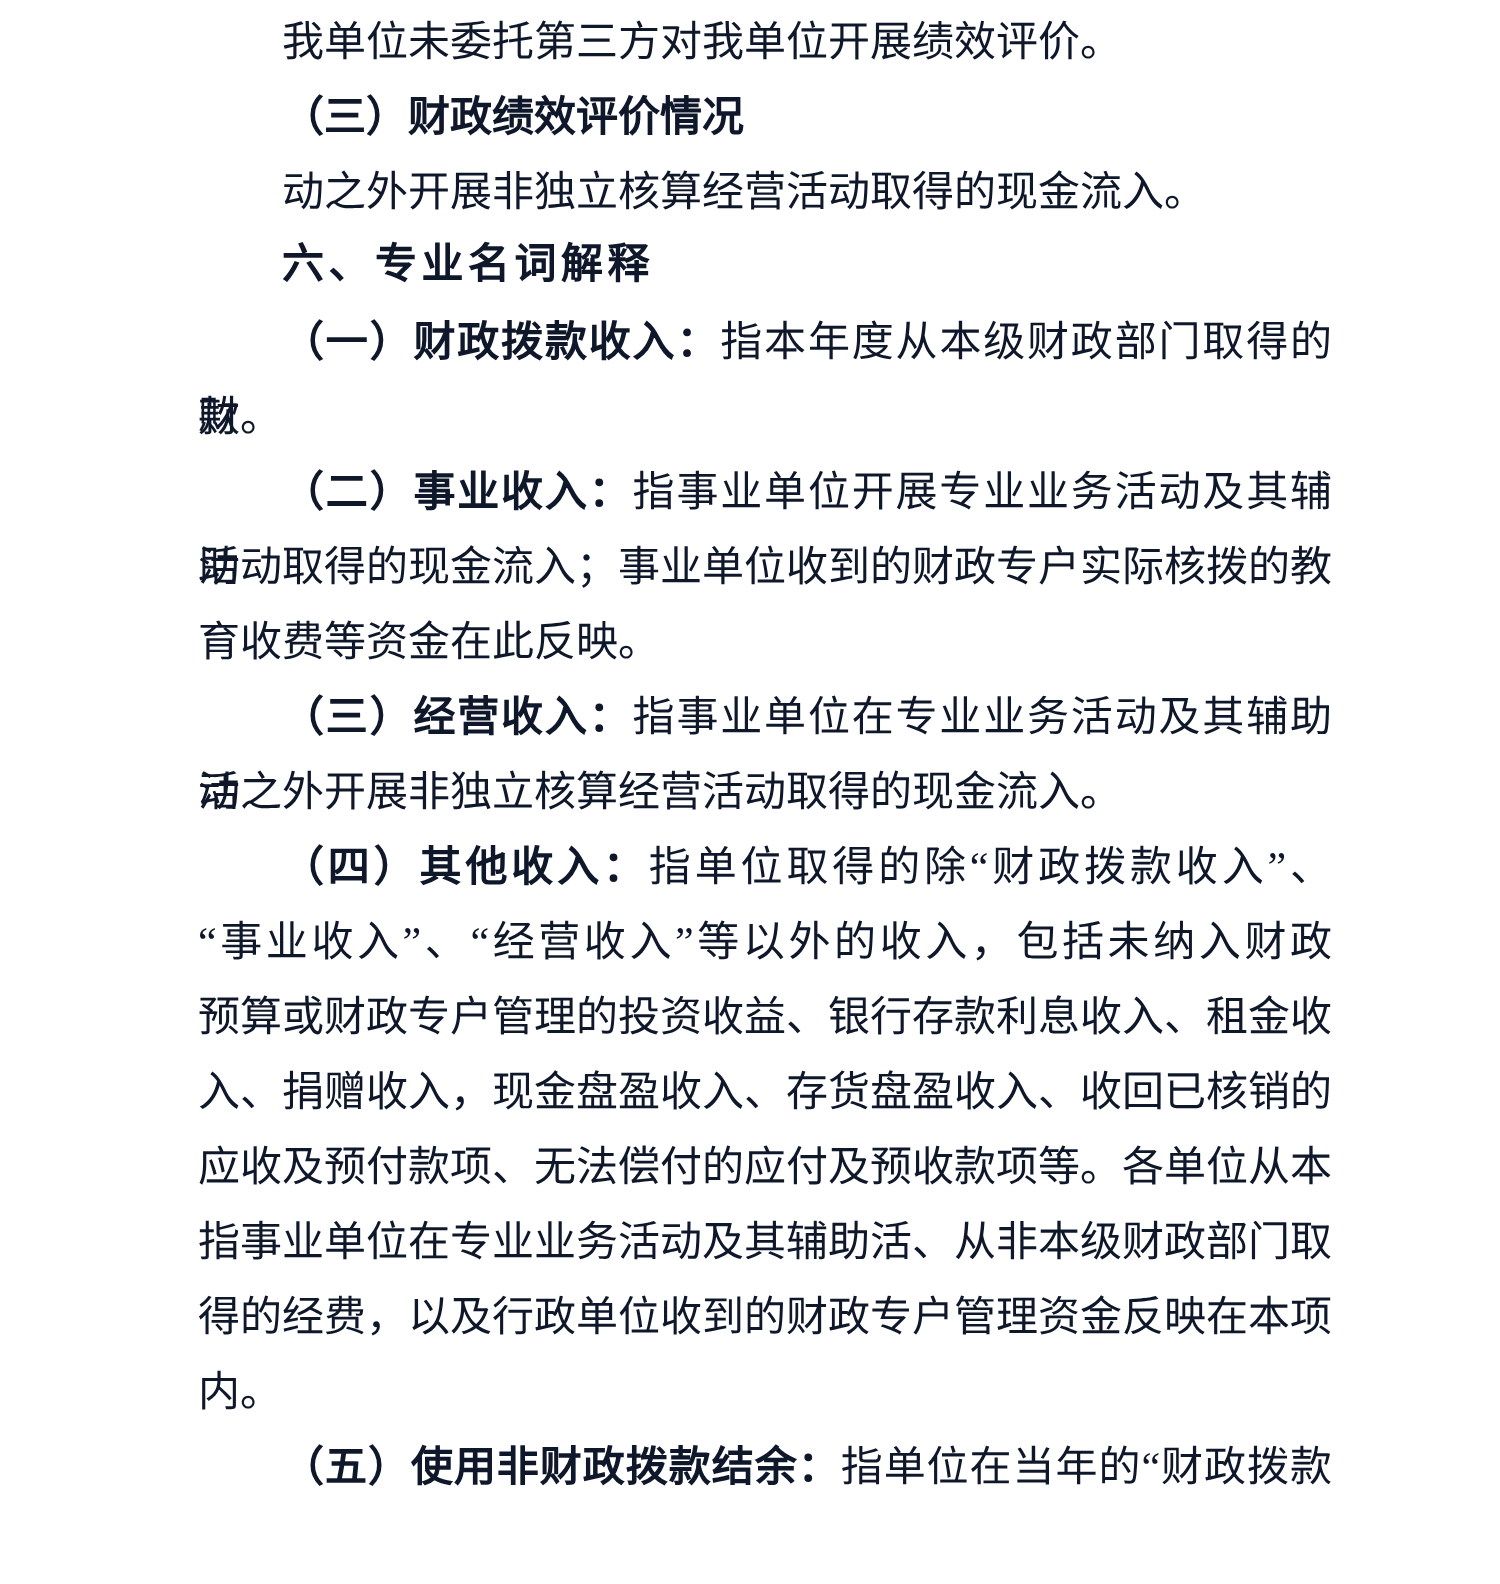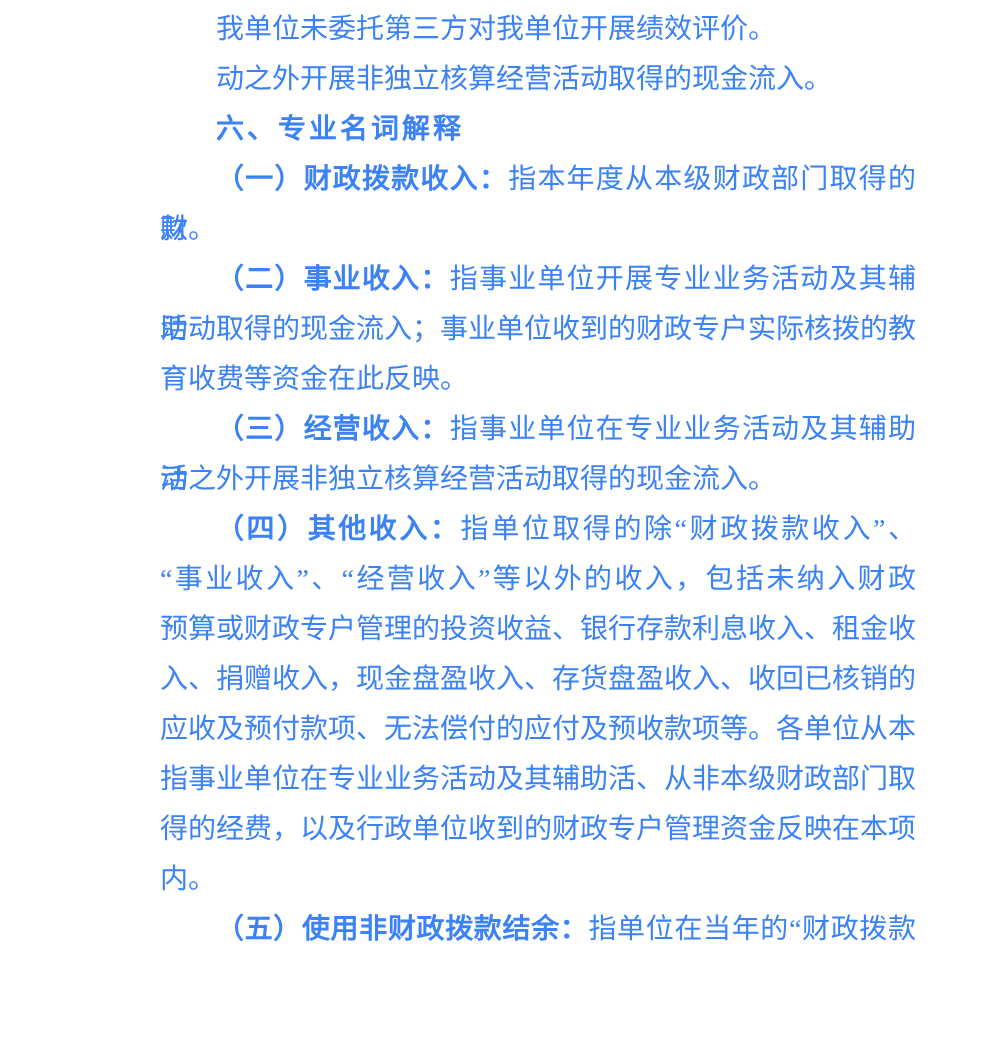--- a/index.html
+++ b/index.html
@@ -32,31 +32,32 @@
   }
   .line.justify {
     text-align: justify;
     text-align-last: justify;
     text-justify: inter-character;
   }
   .seg.b {
     font-weight: bold;
   }
   .line.heading-sans {
-    font-family: Liberation Sans, sans-serif;
+    font-family: Liberation Mono, monospace;
     font-weight: bold;
     letter-spacing: 3px;
   }
 </style>
 </head>
 <body>
 
 <div class="page" style="background: rgb(255, 255, 255);">
-  <div class="doc" id="doc" style="color: #3b82f6; margin-left: 28px;">
+  <div class="doc" id="doc" style="color: #0f172a;">
       <div class="line body indent"><span class="seg">我单位未委托第三方对我单位开展绩效评价。</span></div>
+      <div class="line body indent"><span class="seg b">（三）财政绩效评价情况</span></div>
       <div class="line body indent"><span class="seg">动之外开展非独立核算经营活动取得的现金流入。</span></div>
       <div class="line heading-sans indent"><span class="seg b">六、专业名词解释</span></div>
       <div class="line body indent justify"><span class="seg b">（一）财政拨款收入：</span><span class="seg">指本年度从本级财政部门取得的财</span></div>
       <div class="line body"><span class="seg">款。</span></div>
       <div class="line body indent justify"><span class="seg b">（二）事业收入：</span><span class="seg">指事业单位开展专业业务活动及其辅助</span></div>
       <div class="line body justify"><span class="seg">活动取得的现金流入；事业单位收到的财政专户实际核拨的教</span></div>
       <div class="line body"><span class="seg">育收费等资金在此反映。</span></div>
       <div class="line body indent justify"><span class="seg b">（三）经营收入：</span><span class="seg">指事业单位在专业业务活动及其辅助活</span></div>
       <div class="line body"><span class="seg">动之外开展非独立核算经营活动取得的现金流入。</span></div>
       <div class="line body indent justify"><span class="seg b">（四）其他收入：</span><span class="seg">指单位取得的除“财政拨款收入”、</span></div>

